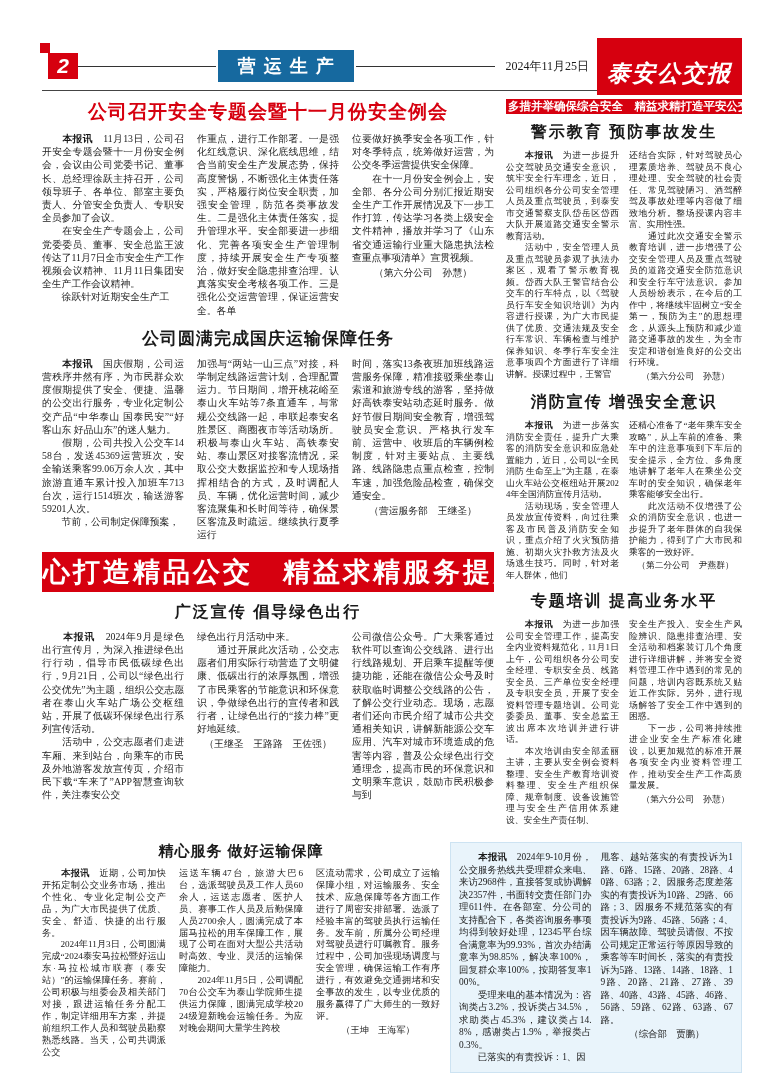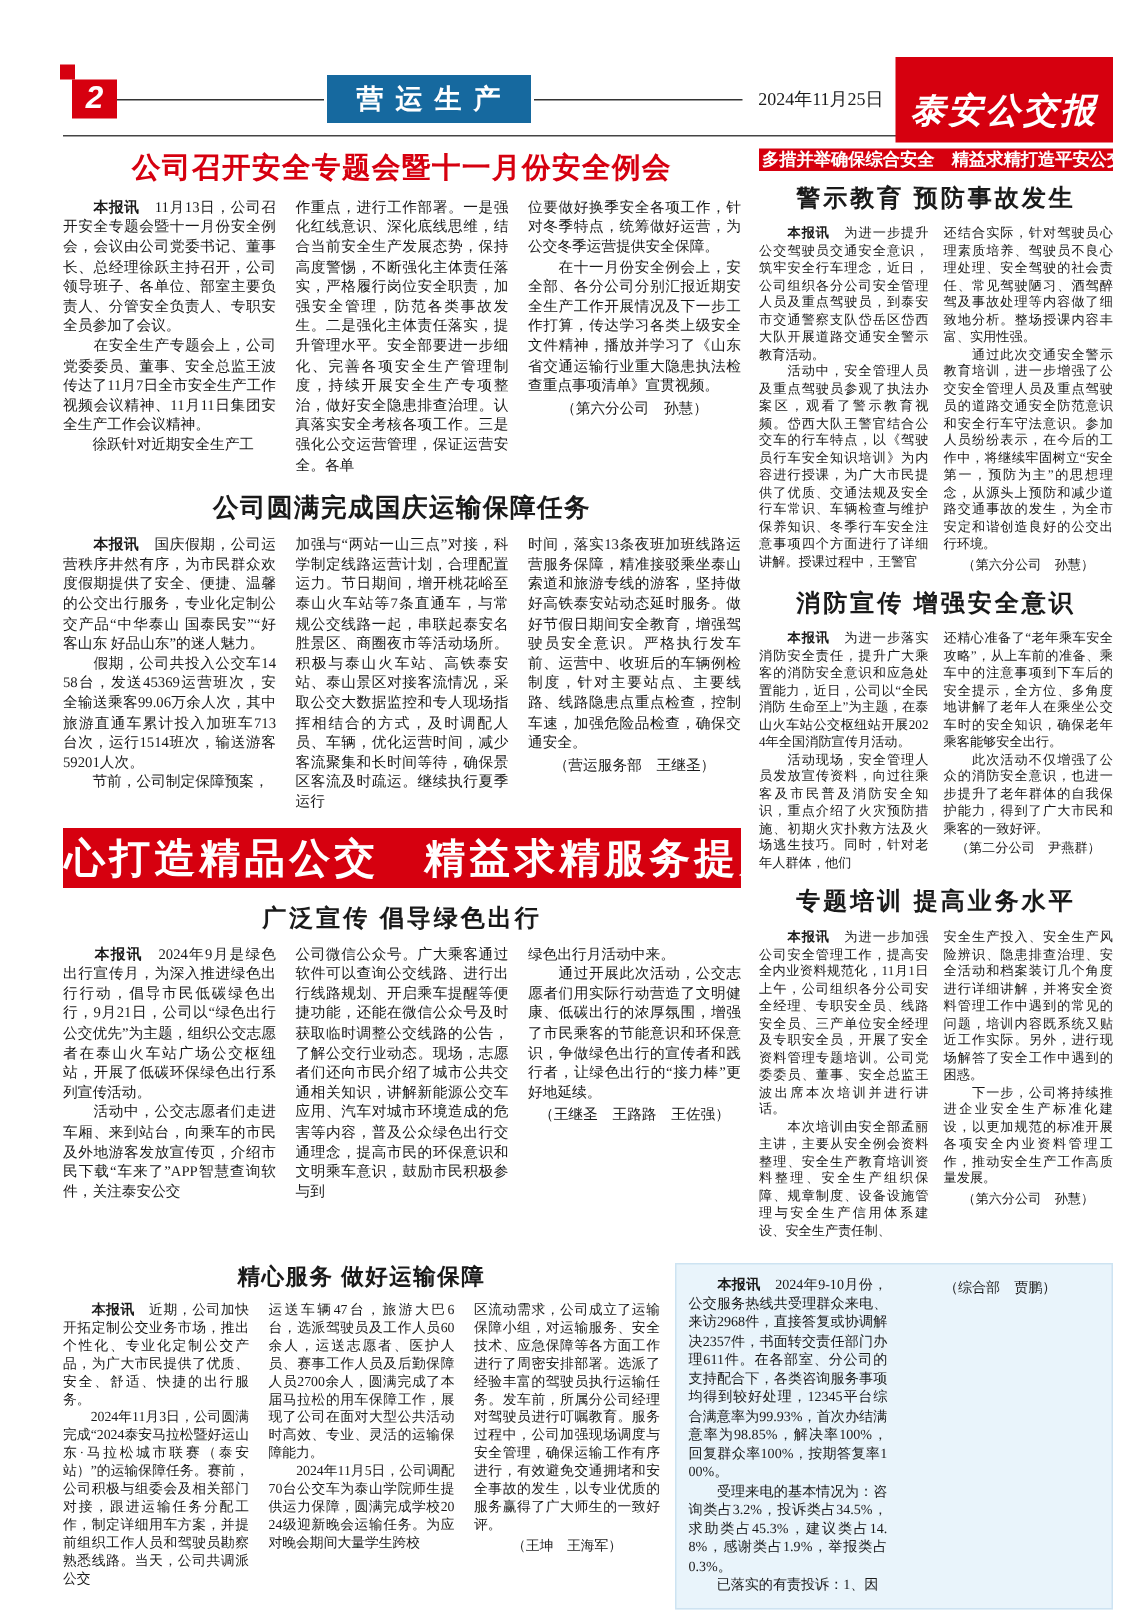--- a/index.html
+++ b/index.html
@@ -102,24 +102,24 @@
         </div>
       </article>
 
       <div class="theme-banner">凝心打造精品公交　精益求精服务提质</div>
 
       <article class="art">
         <h2 class="art-title t-md">广泛宣传 倡导绿色出行</h2>
         <div class="cols">
           <div class="bcol"><span class="lead">　　本报讯　</span><span class="ct">2024年9月是绿色出行宣传月，为深入推进绿色出行行动，倡导市民低碳绿色出行，9月21日，公司以“绿色出行 公交优先”为主题，组织公交志愿者在泰山火车站广场公交枢纽站，开展了低碳环保绿色出行系列宣传活动。
 　　活动中，公交志愿者们走进车厢、来到站台，向乘车的市民及外地游客发放宣传页，介绍市民下载“车来了”APP智慧查询软件，关注泰安公交</span></div>
-          <div class="bcol"><span class="ct">公司微信公众号。广大乘客通过软件可以查询公交线路、进行出行线路规划、开启乘车提醒等便捷功能，还能在微信公众号及时获取临时调整公交线路的公告，了解公交行业动态。现场，志愿者们还向市民介绍了城市公共交通相关知识，讲解新能源公交车应用、汽车对城市环境造成的危害等内容，普及公众绿色出行交通理念，提高市民的环保意识和文明乘车意识，鼓励市民积极参与到</span></div>
           <div class="bcol"><span class="ct">绿色出行月活动中来。
 　　通过开展此次活动，公交志愿者们用实际行动营造了文明健康、低碳出行的浓厚氛围，增强了市民乘客的节能意识和环保意识，争做绿色出行的宣传者和践行者，让绿色出行的“接力棒”更好地延续。</span>
             <div class="byline">（王继圣　王路路　王佐强）</div></div>
+          <div class="bcol"><span class="ct">公司微信公众号。广大乘客通过软件可以查询公交线路、进行出行线路规划、开启乘车提醒等便捷功能，还能在微信公众号及时获取临时调整公交线路的公告，了解公交行业动态。现场，志愿者们还向市民介绍了城市公共交通相关知识，讲解新能源公交车应用、汽车对城市环境造成的危害等内容，普及公众绿色出行交通理念，提高市民的环保意识和文明乘车意识，鼓励市民积极参与到</span></div>
         </div>
       </article>
     </div>
 
     <div class="regA-right">
       <div class="safety-banner">多措并举确保综合安全　精益求精打造平安公交</div>
 
       <article class="art">
         <h2 class="art-title t-md">警示教育 预防事故发生</h2>
         <div class="cols">
@@ -171,21 +171,21 @@
       </article>
 
     </div>
 
     <div class="regB-right">
       <div class="stat-box">
         <div class="cols">
           <div class="bcol"><span class="lead">　　本报讯　</span><span class="ct">2024年9-10月份，公交服务热线共受理群众来电、来访2968件，直接答复或协调解决2357件，书面转交责任部门办理611件。在各部室、分公司的支持配合下，各类咨询服务事项均得到较好处理，12345平台综合满意率为99.93%，首次办结满意率为98.85%，解决率100%，回复群众率100%，按期答复率100%。
 　　受理来电的基本情况为：咨询类占3.2%，投诉类占34.5%，求助类占45.3%，建议类占14.8%，感谢类占1.9%，举报类占0.3%。
 　　已落实的有责投诉：1、因</span></div>
-          <div class="bcol">
+          <div class="bcol"><span class="ct">甩客、越站落实的有责投诉为1路、6路、15路、20路、28路、40路、63路；2、因服务态度差落实的有责投诉为10路、29路、66路；3、因服务不规范落实的有责投诉为9路、45路、56路；4、因车辆故障、驾驶员请假、不按公司规定正常运行等原因导致的乘客等车时间长，落实的有责投诉为5路、13路、14路、18路、19路、20路、21路、27路、39路、40路、43路、45路、46路、56路、59路、62路、63路、67路。</span>
             <div class="byline">（综合部　贾鹏）</div></div>
         </div>
       </div>
 
     </div>
   </div>
 
  </div>
 </div>
 

